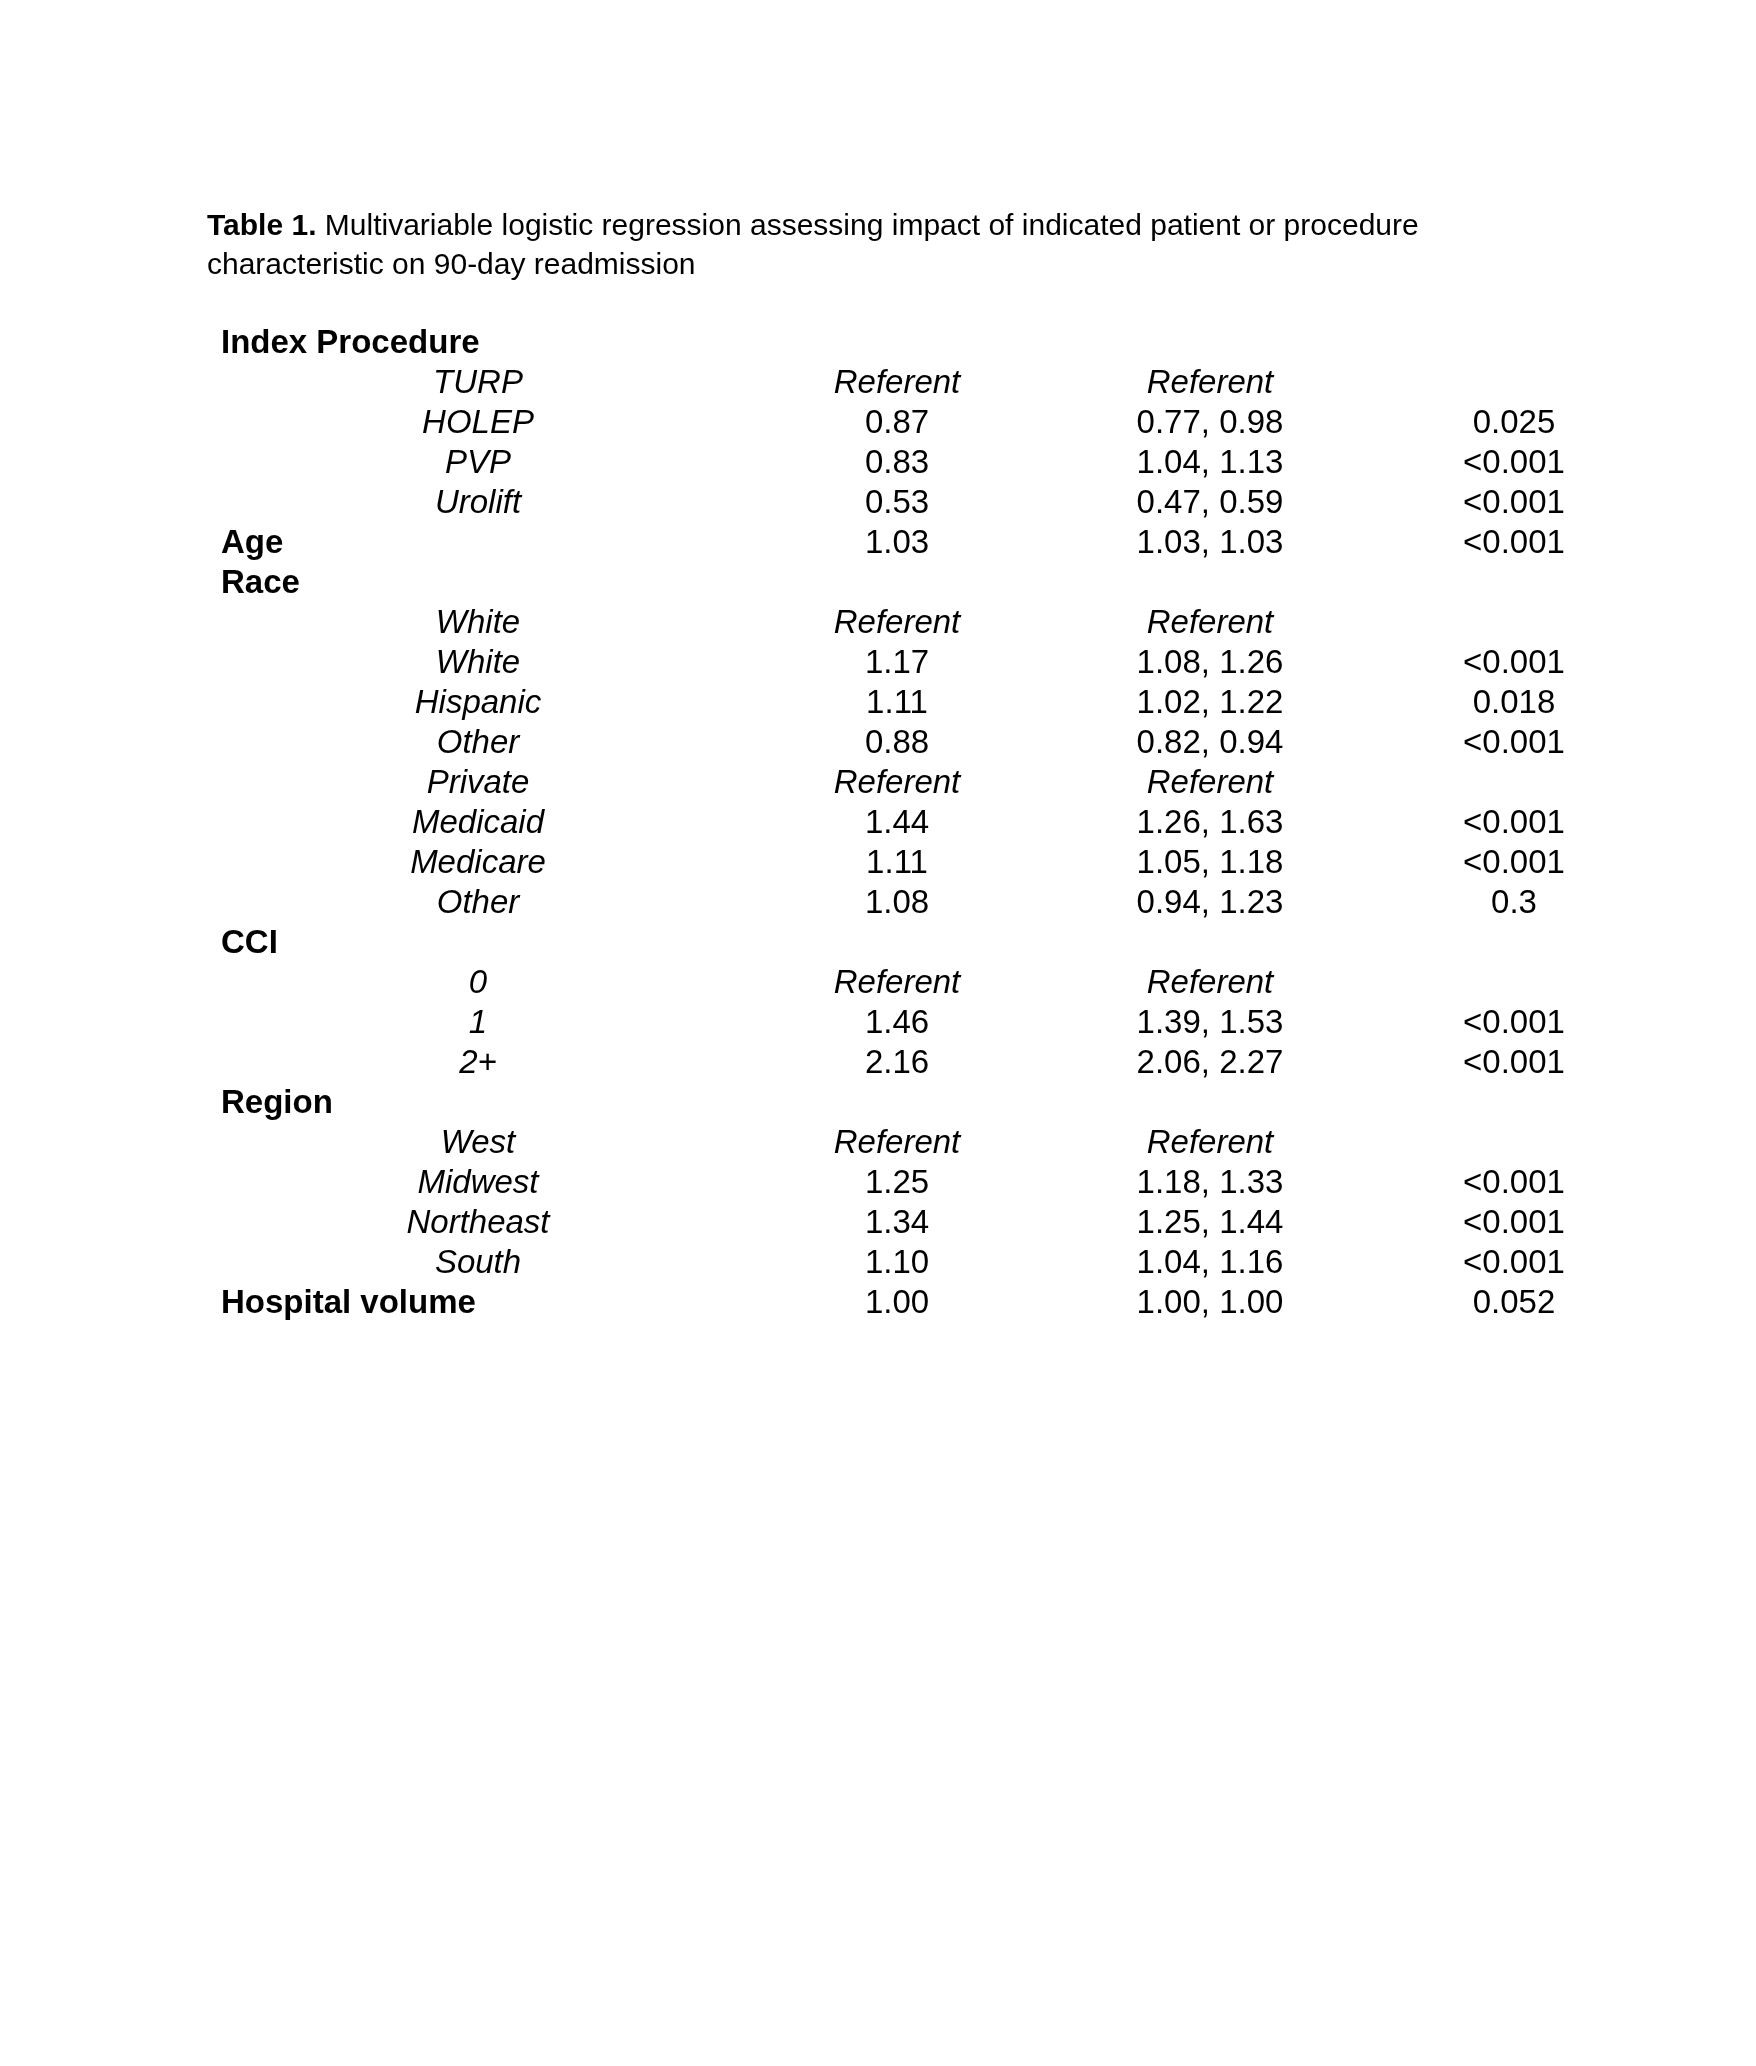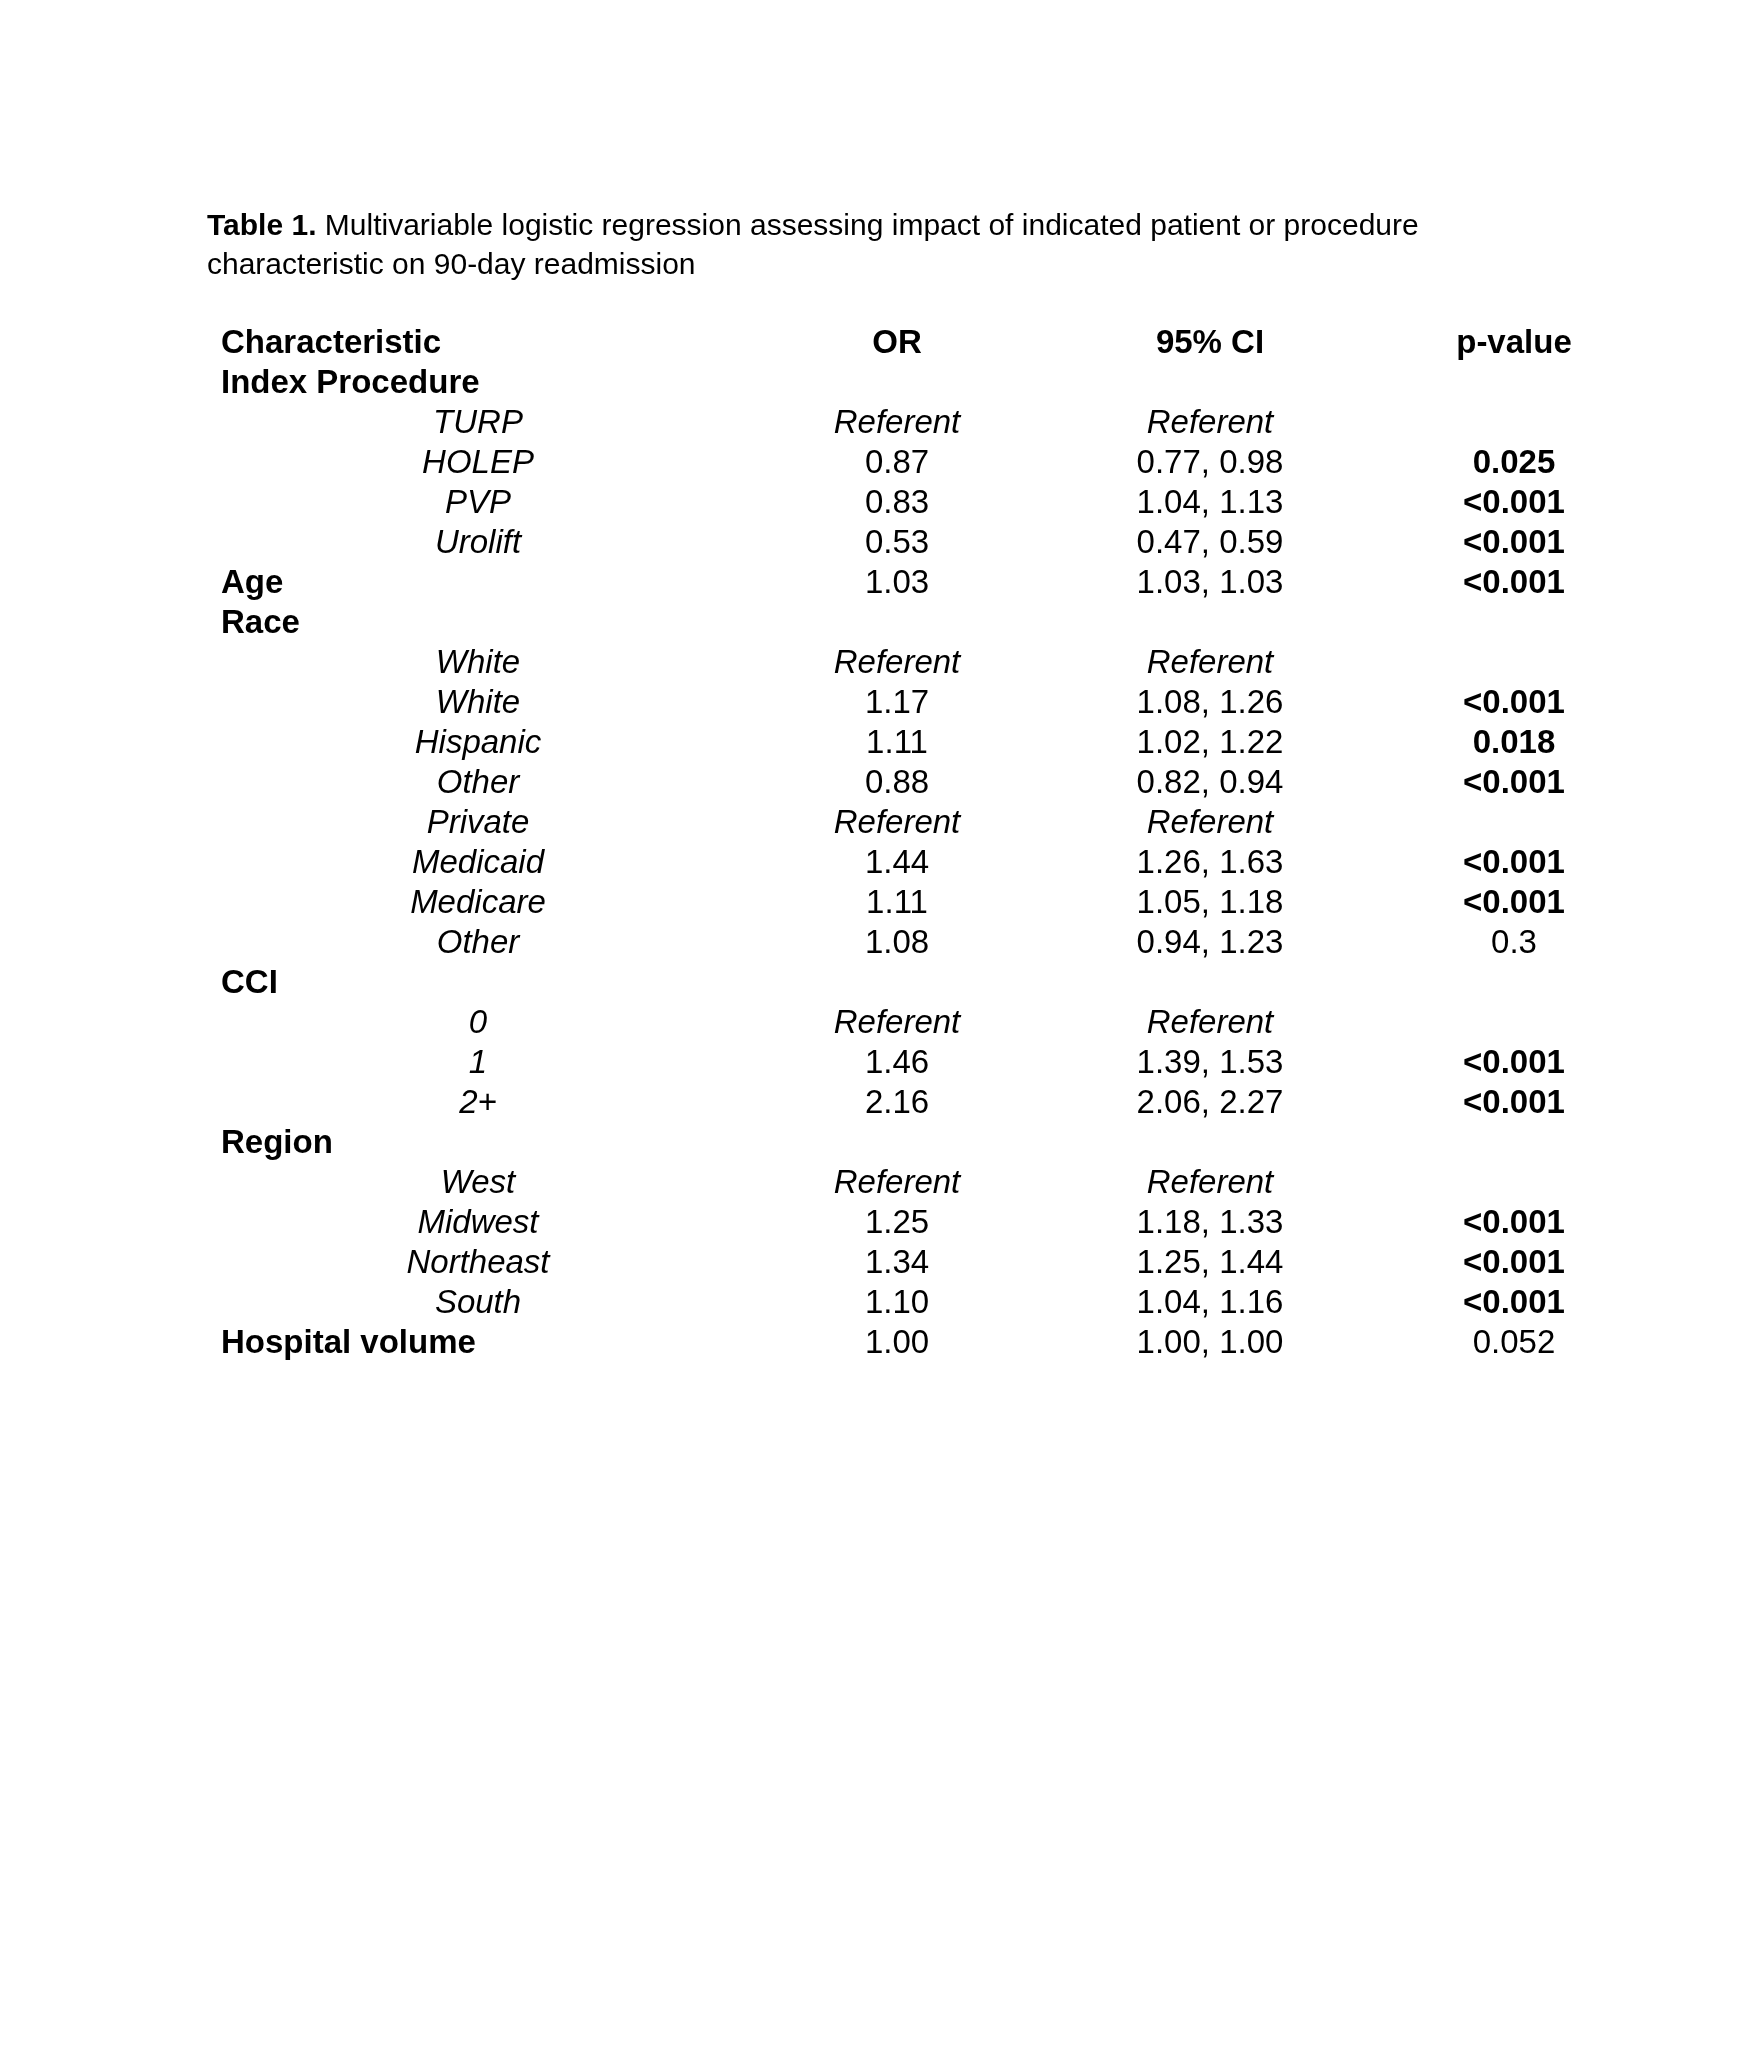--- a/index.html
+++ b/index.html
@@ -12,36 +12,30 @@
   .row { position: relative; height: 40px; font-size: 33px; line-height: 40px; }
   .row.header { height: 40px; }
   .cell { position: absolute; top: 0; white-space: nowrap; }
   .c-cat { left: 221px; font-weight: bold; }
   .c-sub { left: 354px; width: 248px; text-align: center; font-style: italic; }
   .c-or  { left: 773px; width: 248px; text-align: center; }
   .c-ci  { left: 1086px; width: 248px; text-align: center; }
   .c-p   { left: 1390px; width: 248px; text-align: center; }
   .header .cell { font-weight: bold; }
   .ital { font-style: italic; }
-  .bold { font-weight: bold; }
+  .bold { font-weight: normal; }
 </style>
 </head>
 <body>
 
 <div class="caption">
   <span class="lbl">Table 1.</span><span> Multivariable logistic regression assessing impact of indicated patient or procedure characteristic on 90-day readmission</span>
 </div>
 
 <div class="table">
-  <div class="row header">
-    <span class="cell c-cat">Characteristic</span>
-    <span class="cell c-or">OR</span>
-    <span class="cell c-ci">95% CI</span>
-    <span class="cell c-p">p-value</span>
-  </div>
   <div id="table-body">
       <div class="row">
         <span class="cell c-cat">Index Procedure</span>
         <span class="cell c-or"></span>
         <span class="cell c-ci"></span>
         <span class="cell c-p"></span>
       </div>
       <div class="row">
         <span class="cell c-sub">TURP</span>
         <span class="cell c-or ital">Referent</span>

